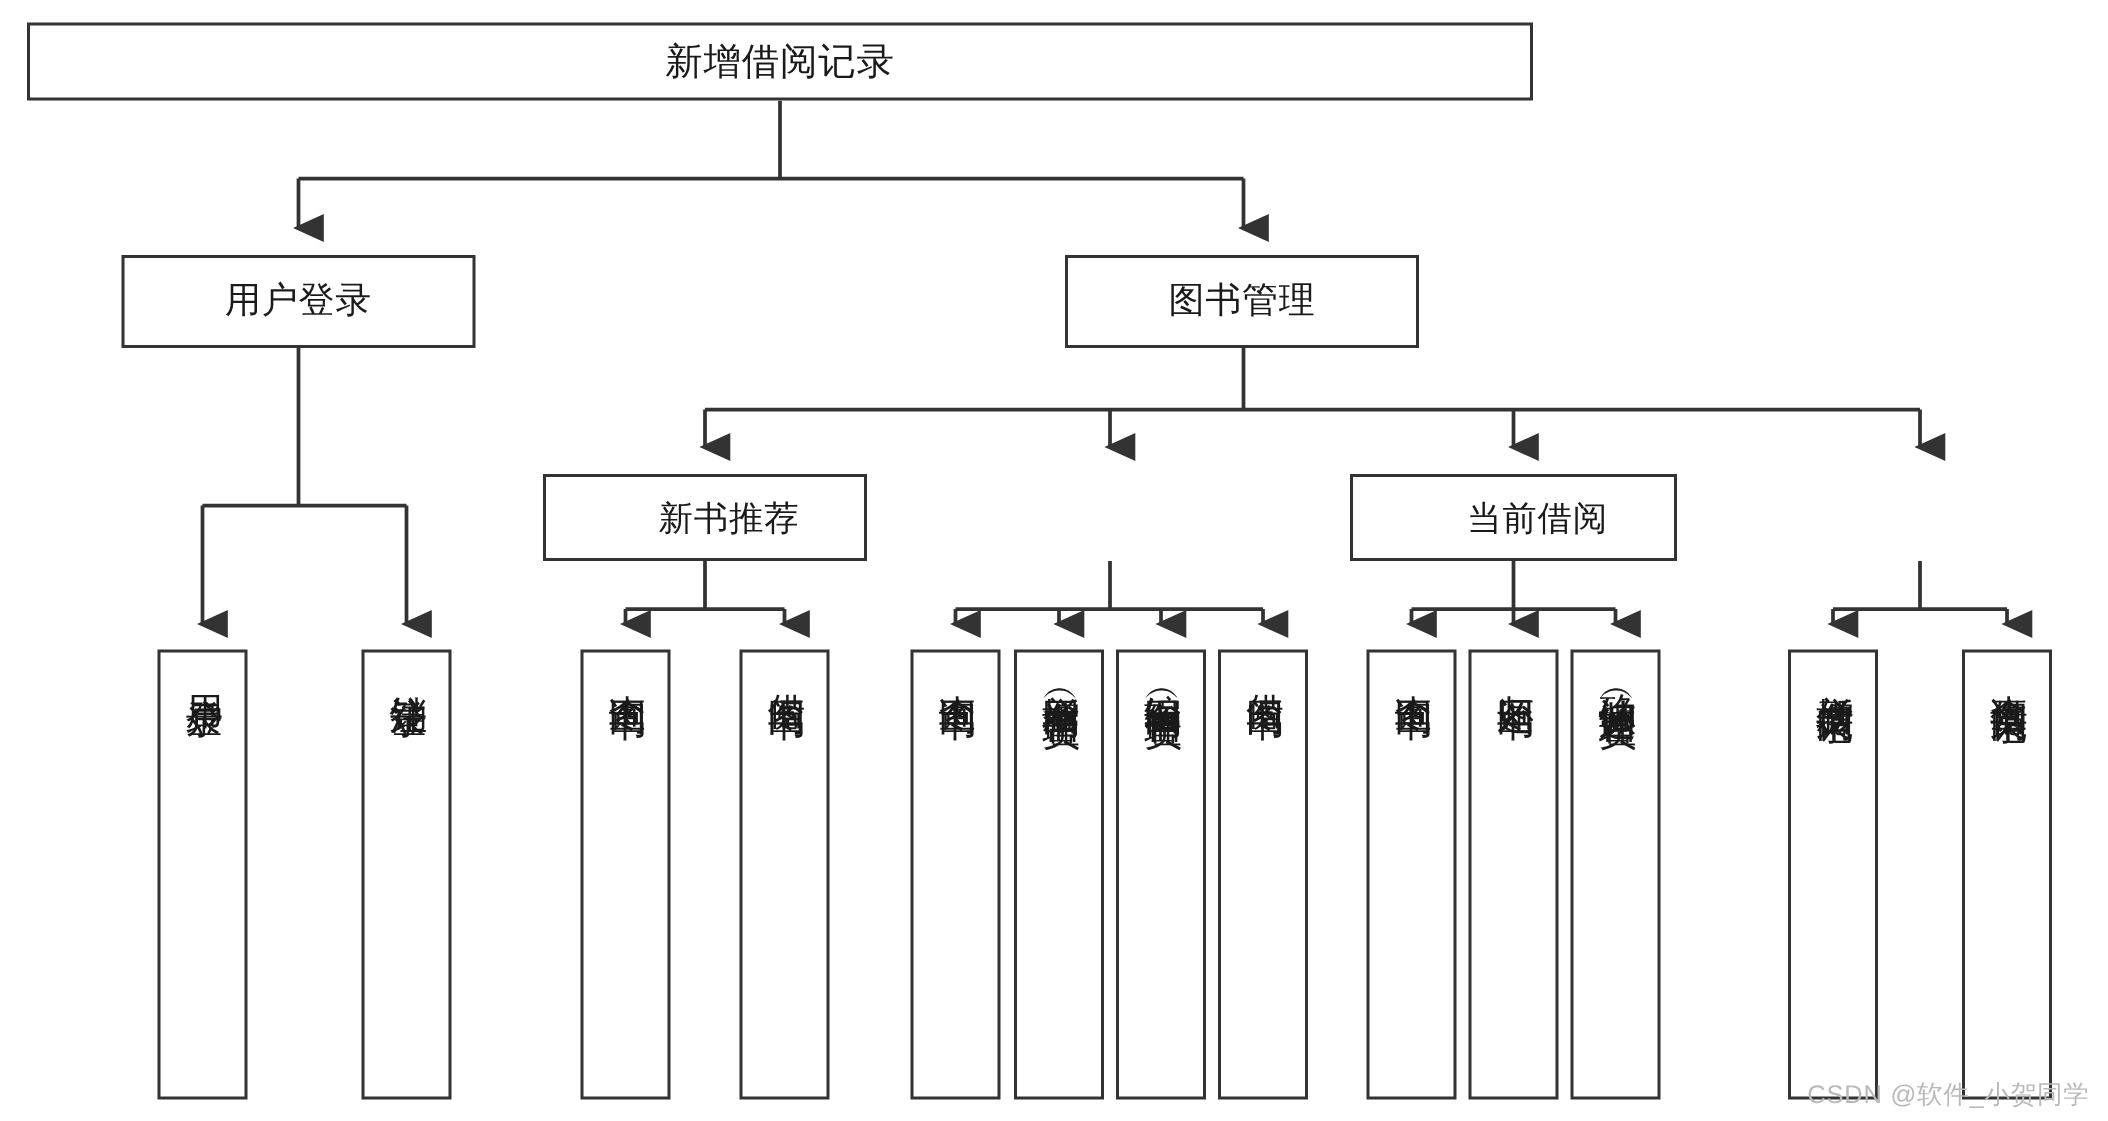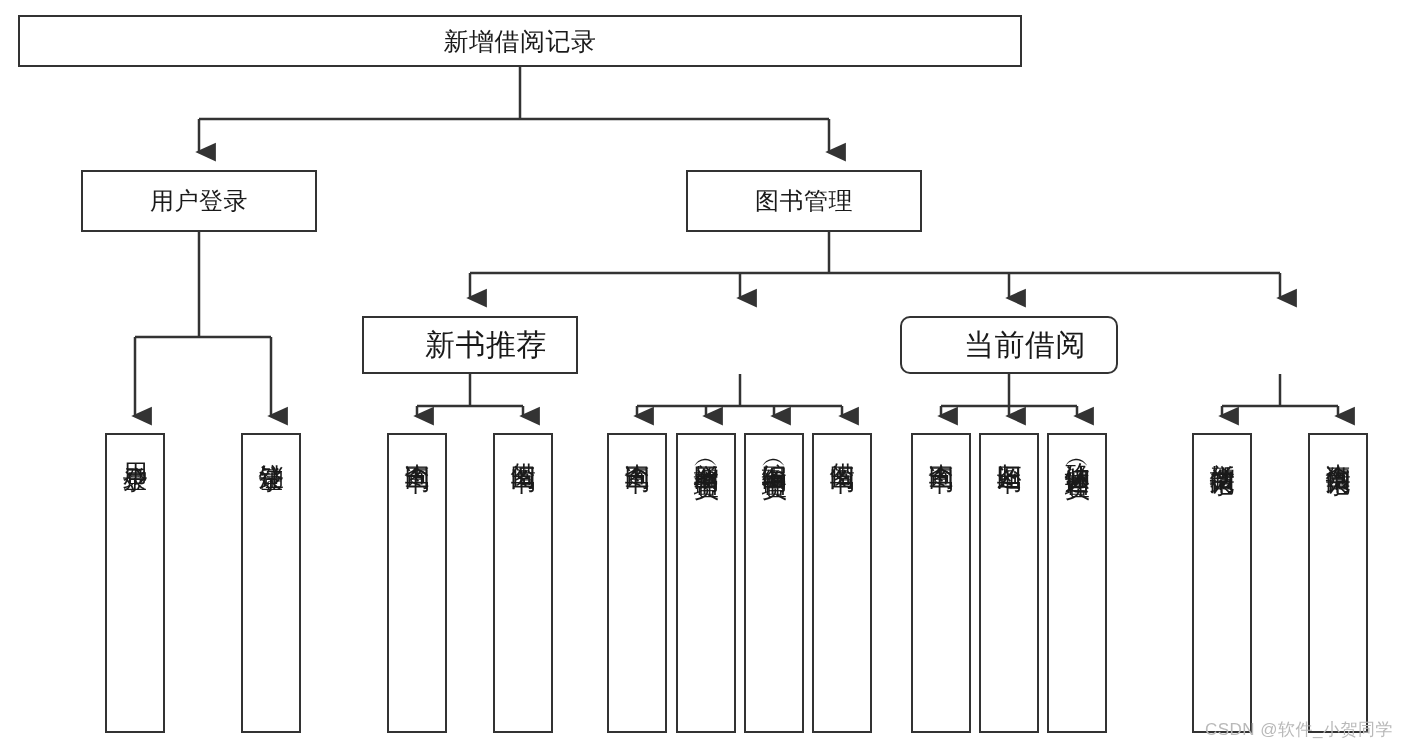--- a/index.html
+++ b/index.html
@@ -45,21 +45,21 @@
   .node.root {
     border-width: 2px;
   }
   .node.root .lbl {
     font-size: 25px;
   }
   .node.lvl2 .lbl {
     font-size: 24px;
   }
   .node.lvl3 .lbl {
-    font-size: 30px;
+    font-size: 23px;
     margin-left: 32px;
   }
   .node.leaf {
     align-items: flex-start;
     justify-content: center;
     padding-top: 8px;
     border-width: 2px;
   }
   .node.leaf .lbl {
     writing-mode: vertical-rl;
@@ -134,28 +134,28 @@
     </g>
   </svg>
 
   <div class="node root" style="left:18px; top:15px; width:1004px; height:52px;">
     <span class="lbl">新增借阅记录</span>
   </div>
 
   <div class="node lvl2" style="left:81px; top:170px; width:236px; height:62px;">
     <span class="lbl">用户登录</span>
   </div>
-  <div class="node lvl2" style="left:686px; top:170px; width:236px; height:62px;">
+  <div class="node lvl2" style="left:710px; top:170px; width:236px; height:62px;">
     <span class="lbl">图书管理</span>
   </div>
 
   <div class="node lvl3" style="left:362px; top:316px; width:216px; height:58px;">
     <span class="lbl">新书推荐</span>
   </div>
-  <div class="node lvl3" style="left:900px; top:316px; width:218px; height:58px;border-radius:10px;">
+  <div class="node lvl3" style="left:900px; top:316px; width:218px; height:58px;">
     <span class="lbl">当前借阅</span>
   </div>
 
   <div class="node leaf" style="left:105px; top:433px; width:60px; height:300px;">
     <span class="lbl">用户登录</span>
   </div>
   <div class="node leaf" style="left:241px; top:433px; width:60px; height:300px;">
     <span class="lbl">注销登录</span>
   </div>
 

